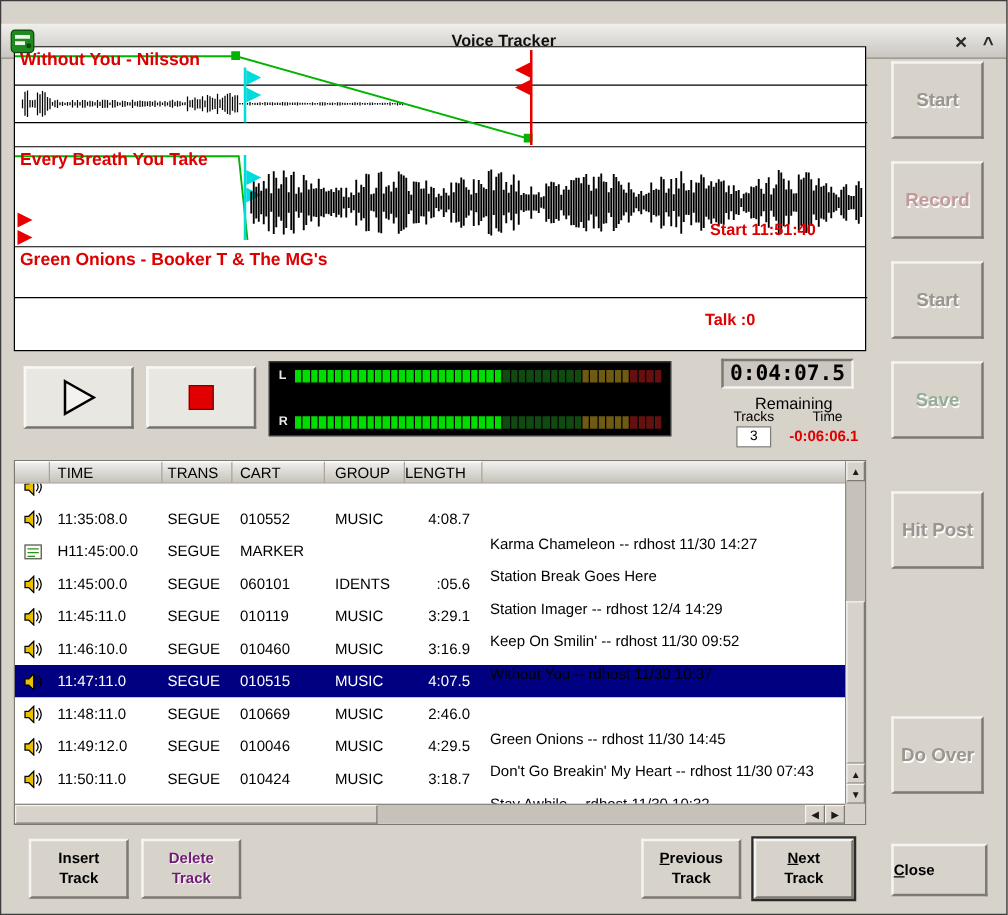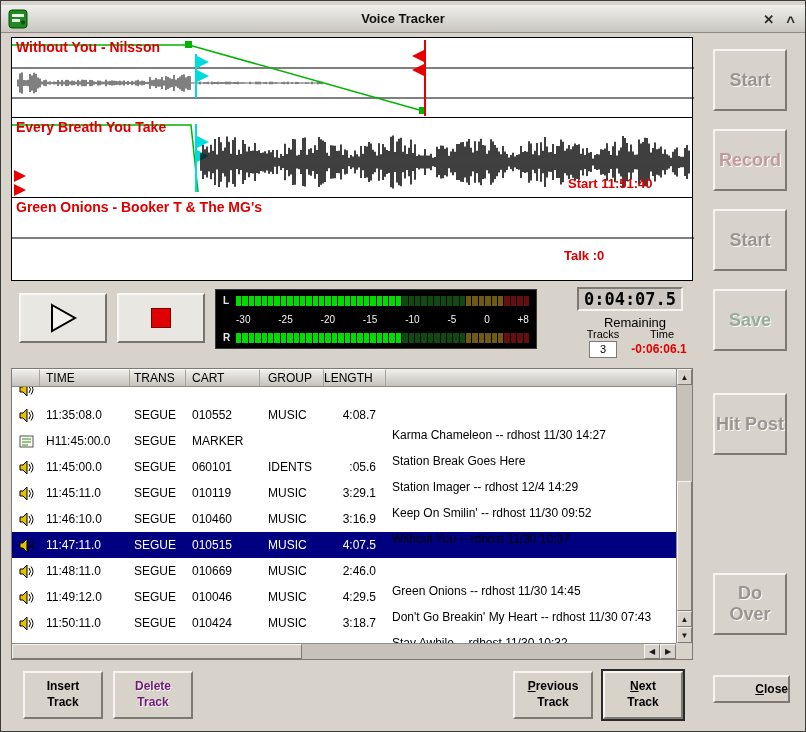--- a/index.html
+++ b/index.html
@@ -1,21 +1,21 @@
 <!DOCTYPE html>
 <html><head>
 <meta charset="utf-8">
 <style>
   *{margin:0;padding:0;box-sizing:border-box;}
   html,body{width:806px;height:732px;}
   body{font-family:"Liberation Sans",sans-serif;background:#4a4a4a;}
   .window{position:relative;width:806px;height:732px;background:#d7d3cb;border:1px solid #3c3c3c;overflow:hidden;}
 
   
-  .titlebar{position:absolute;left:0;top:4px;width:100%;height:28px;
+  .titlebar{position:absolute;left:0;top:18px;width:100%;height:28px;
     background:linear-gradient(#f0efec,#c9c6c0);border-bottom:1px solid #8e8a84;}
   .tb-title{position:absolute;left:0;right:0;top:0;height:28px;line-height:28px;text-align:center;
     font-weight:bold;font-size:13px;color:#111;}
   .tb-icon{position:absolute;left:7px;top:4px;width:20px;height:20px;z-index:2;}
   .tb-btns{position:absolute;right:10px;top:0;height:28px;display:flex;align-items:center;gap:12px;z-index:2;}
   .tb-btn{font-weight:bold;color:#2a2a2a;font-size:13px;cursor:default;line-height:1;}
   .tb-shade{font-size:15px;transform:translateY(2px);}
 
   
   .raised{background:#d7d3cb;border-top:2px solid #f6f4f0;border-left:2px solid #f6f4f0;
@@ -90,32 +90,32 @@
   .v-dn{left:0;bottom:0;width:15px;height:16px;}
   .v-thumb{position:absolute;left:0;top:112px;width:15px;height:130px;background:#d7d3cb;
     border-top:1px solid #f6f4f0;border-left:1px solid #f6f4f0;border-right:1px solid #7d7973;border-bottom:1px solid #7d7973;}
   .h-thumb{position:absolute;left:0;top:0;width:290px;height:15px;background:#d7d3cb;
     border-top:1px solid #f6f4f0;border-left:1px solid #f6f4f0;border-right:1px solid #7d7973;border-bottom:1px solid #7d7973;}
   .h-left{right:16px;top:0;width:16px;height:15px;}
   .h-right{right:0;top:0;width:16px;height:15px;}
   .sb-corner{position:absolute;right:0;bottom:0;width:16px;height:16px;background:#d7d3cb;}
 
   
-  .side-btn{position:absolute;left:712px;width:74px;height:62px;font-weight:bold;font-size:18px;
+  .side-btn{position:absolute;left:712px;width:74px;height:62px;font-weight:bold;font-size:15px;
     color:#9a968f;text-shadow:1px 1px 0 rgba(255,255,255,.95);
     display:flex;align-items:center;justify-content:center;text-align:center;}
   .side-record{color:#c39a9a;}
   .side-save{color:#97ad97;}
 
   .bottom-btn{position:absolute;top:670px;width:80px;height:48px;font-weight:bold;font-size:12px;color:#000;
     display:flex;flex-direction:column;align-items:center;justify-content:center;line-height:1.3;text-align:center;}
   .bb-disabled{color:#701a75;text-shadow:1px 1px 0 rgba(255,255,255,.95);}
   .bb-focus{box-shadow:0 0 0 2px #2a2a2a;}
-  .close-btn{position:absolute;left:712px;top:674px;width:77px;height:28px;font-weight:bold;font-size:12px;color:#000;
-    display:flex;align-items:center;justify-content:flex-end;padding-left:11px;}
+  .close-btn{position:absolute;left:712px;top:674px;width:77px;height:42px;font-weight:bold;font-size:12px;color:#000;
+    display:flex;align-items:center;justify-content:flex-start;}
   u{text-decoration:underline;}
 </style>
 </head>
 <body>
 
 <div class="window">
 
   <div class="titlebar">
     <svg class="tb-icon" viewBox="0 0 20 20">
       <rect x="1" y="1" width="18" height="18" rx="3" fill="#1f8a1f" stroke="#0a4a0a"></rect>
@@ -227,30 +227,20 @@
           <span style="background: rgb(110, 90, 18);"></span>
           <span style="background: rgb(110, 90, 18);"></span>
           <span style="background: rgb(110, 90, 18);"></span>
           <span style="background: rgb(110, 90, 18);"></span>
           <span style="background: rgb(100, 16, 16);"></span>
           <span style="background: rgb(100, 16, 16);"></span>
           <span style="background: rgb(100, 16, 16);"></span>
           <span style="background: rgb(100, 16, 16);"></span>
         </div>
     </div>
-    <div class="vu-scale" id="meter-scale">
-        <span>-30</span>
-        <span>-25</span>
-        <span>-20</span>
-        <span>-15</span>
-        <span>-10</span>
-        <span>-5</span>
-        <span>0</span>
-        <span>+8</span>
-      </div>
     <div class="vu-row">
       <span class="vu-ch">R</span>
       <div class="vu-segs" id="segsR">
           <span style="background: rgb(0, 220, 0);"></span>
           <span style="background: rgb(0, 220, 0);"></span>
           <span style="background: rgb(0, 220, 0);"></span>
           <span style="background: rgb(0, 220, 0);"></span>
           <span style="background: rgb(0, 220, 0);"></span>
           <span style="background: rgb(0, 220, 0);"></span>
           <span style="background: rgb(0, 220, 0);"></span>

